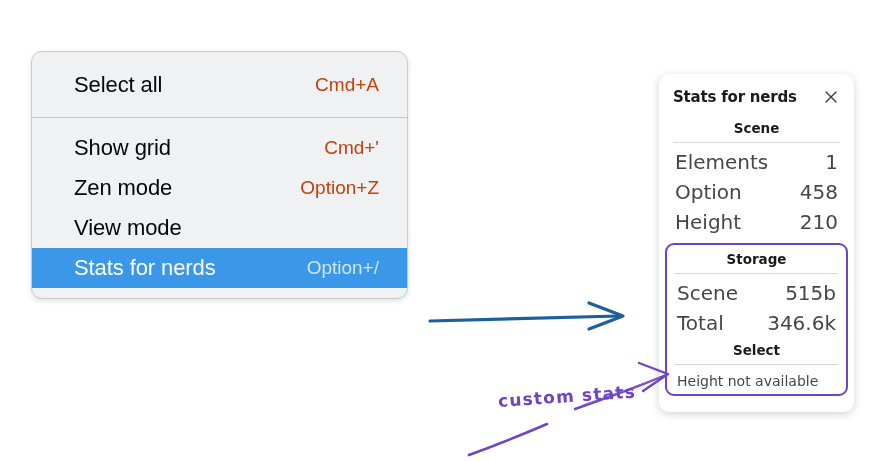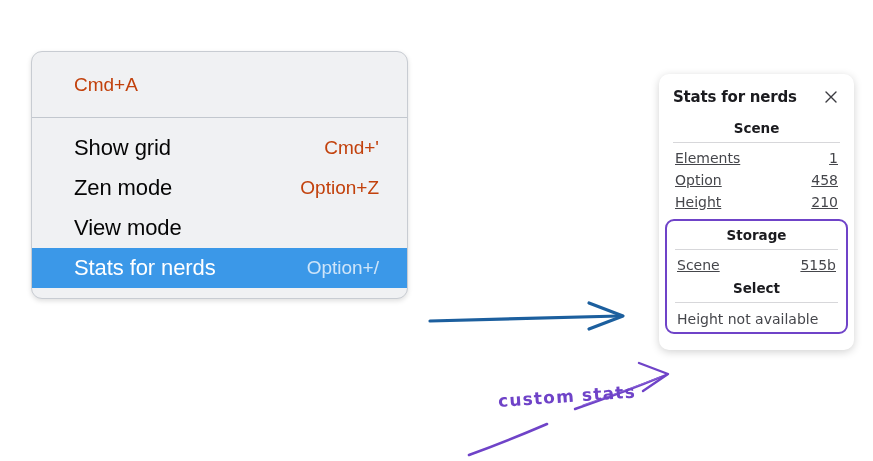--- a/index.html
+++ b/index.html
@@ -114,24 +114,23 @@
   }
   .divider {
     height: 1px;
     background: #d7d7da;
     margin: 0 2px 4px 2px;
   }
   .stat-row {
     display: flex;
     justify-content: space-between;
     align-items: flex-end;
-    font-size: 14px;
+    font-size: 20px;
     color: #45464b;
     padding: 3px 4px;
-    text-decoration: underline;
   }
   .stat-row .k { white-space: nowrap; }
   .stat-row .v { white-space: nowrap; }
   .plain-row {
     font-size: 14px;
     color: #45464b;
     padding: 4px 4px 1px 4px;
     white-space: nowrap;
   }
   .highlight-box {
@@ -163,20 +162,21 @@
 </style>
 </head>
 <body>
 
 <div id="stage">
 
   <div class="context-menu">
 
     <div class="menu-group-top">
       <div class="menu-item">
+        <span class="label">Select all</span>
         <span class="shortcut">Cmd+A</span>
       </div>
     </div>
 
     <div class="menu-group-main">
       <div class="menu-item">
         <span class="label">Show grid</span>
         <span class="shortcut">Cmd+'</span>
       </div>
       <div class="menu-item">
@@ -224,20 +224,24 @@
 
     <div class="highlight-box">
 
       <div>
         <div class="section-head">Storage</div>
         <div class="divider"></div>
         <div class="stat-row">
           <span class="k">Scene</span>
           <span class="v">515b</span>
         </div>
+        <div class="stat-row">
+          <span class="k">Total</span>
+          <span class="v">346.6k</span>
+        </div>
       </div>
 
       <div>
         <div class="section-head">Select</div>
         <div class="divider"></div>
         <div class="plain-row">Height not available</div>
       </div>
 
     </div>
 

